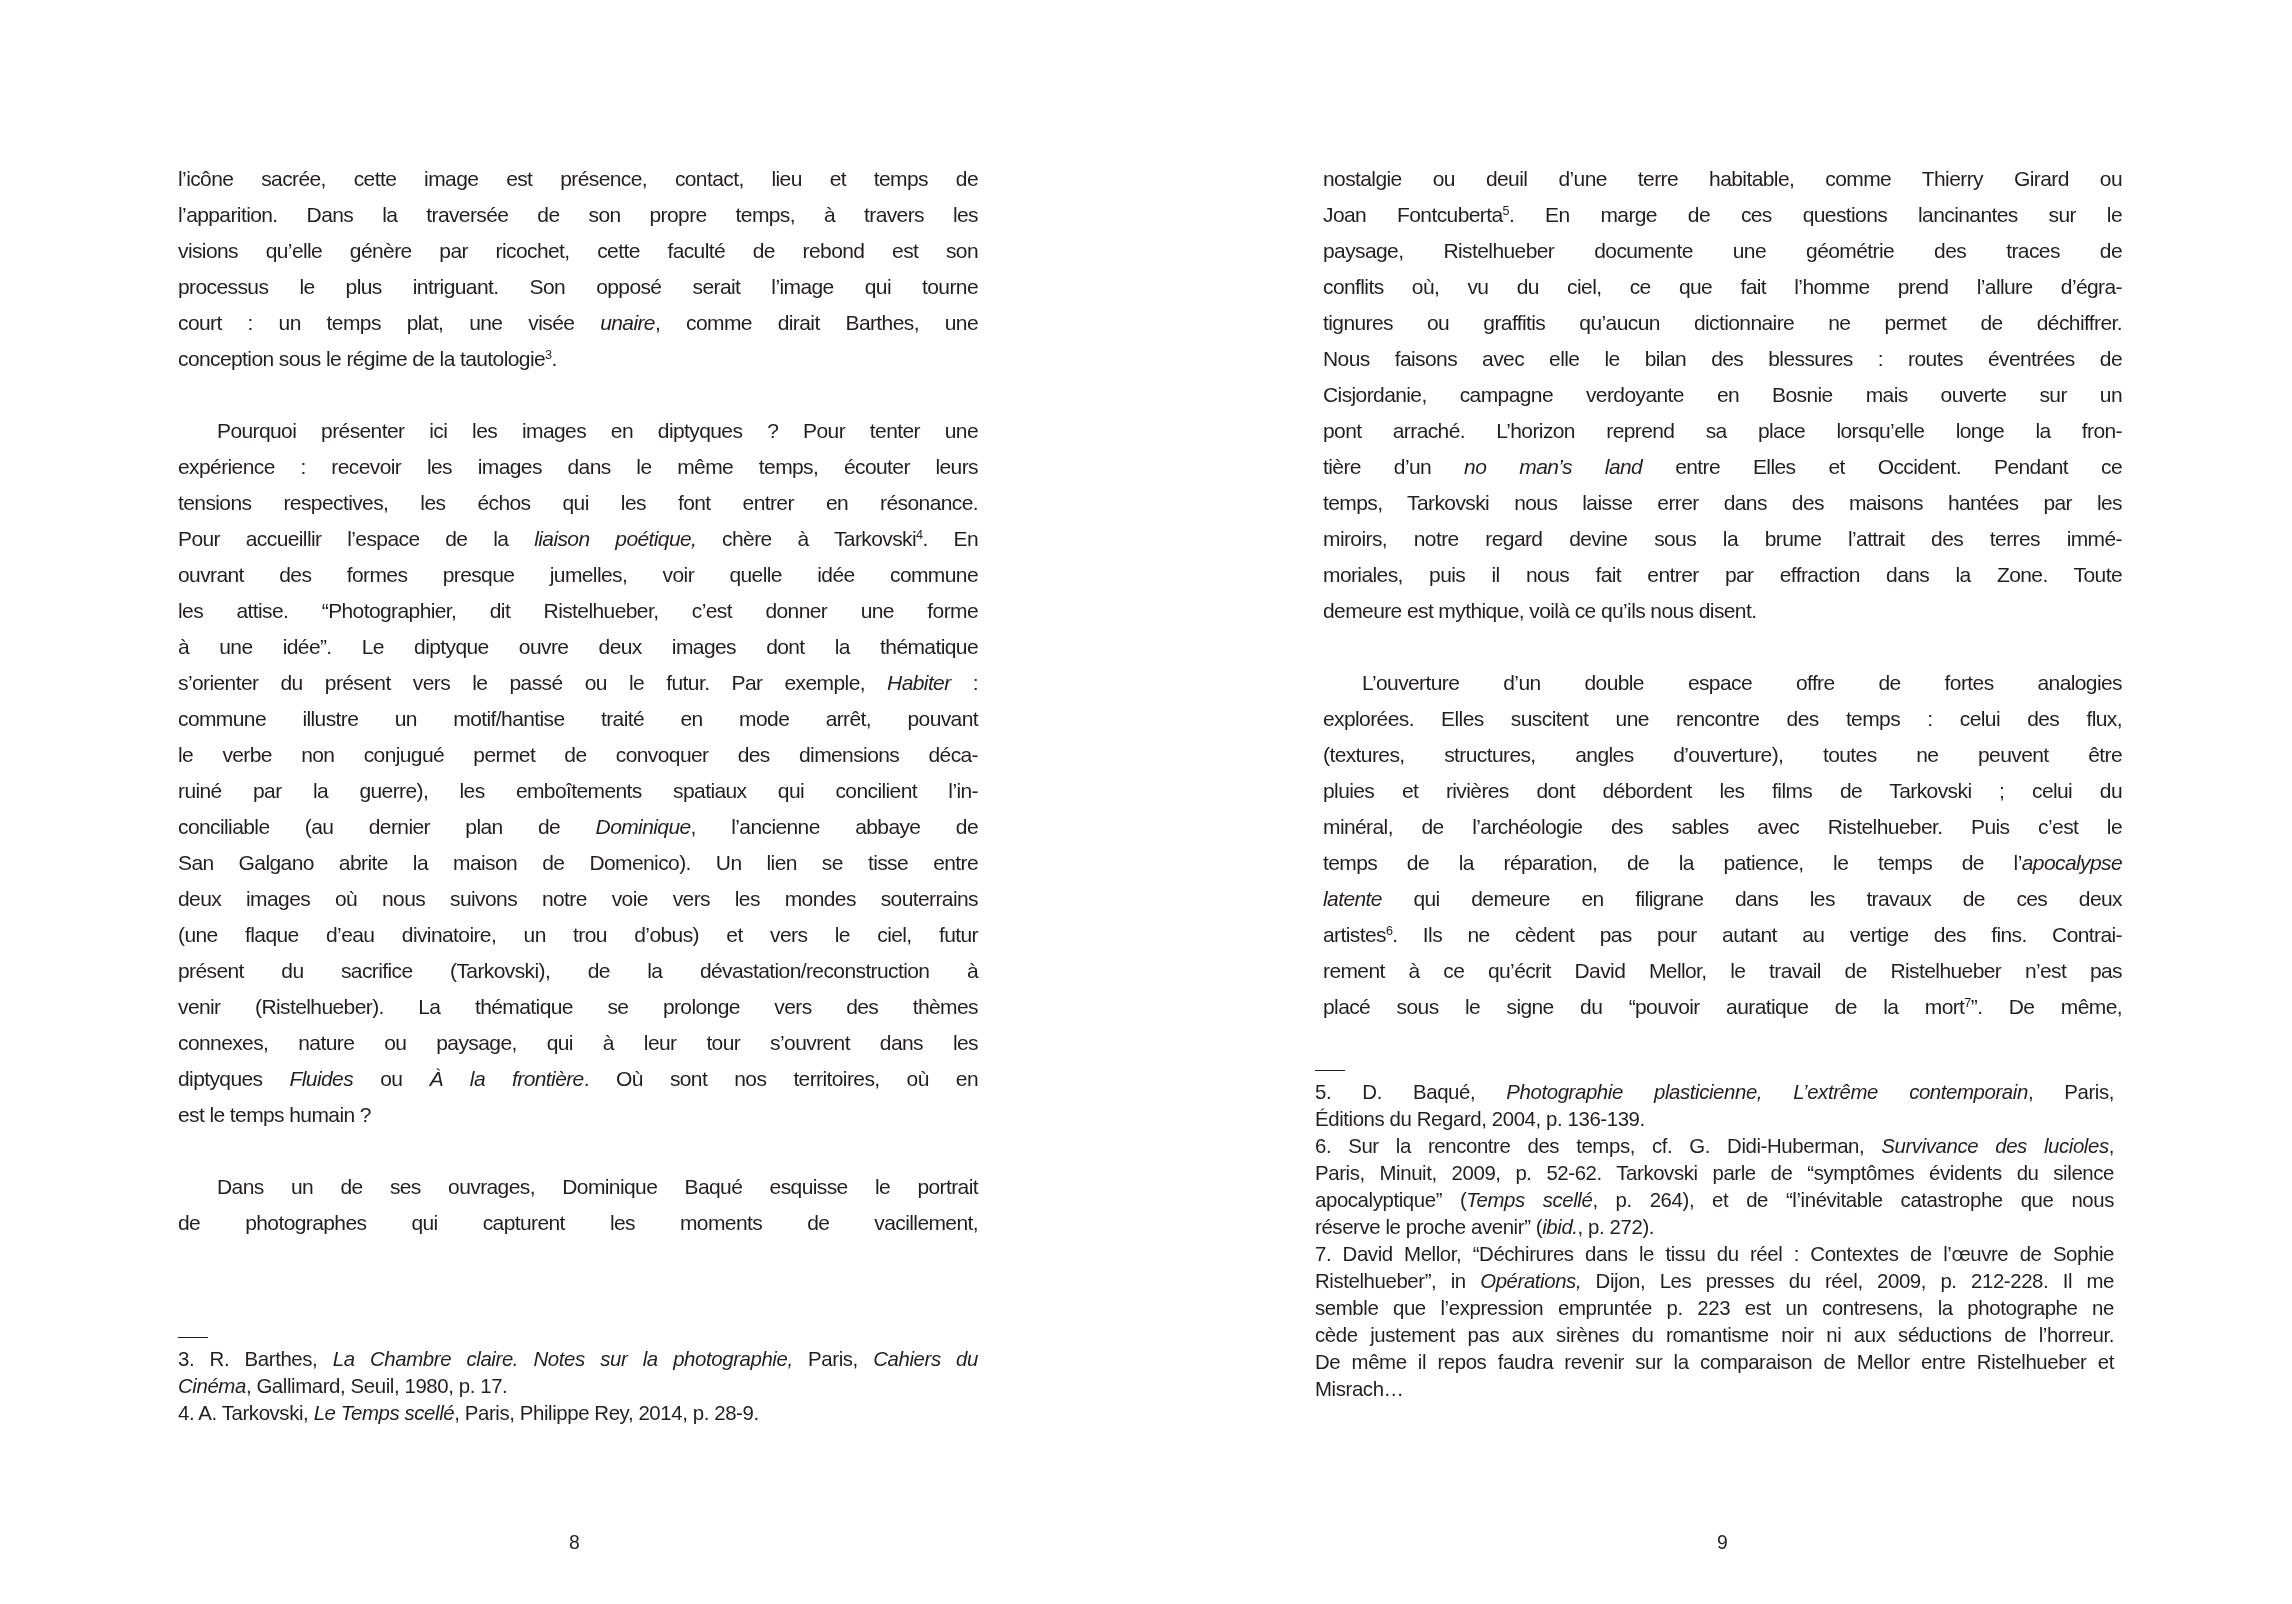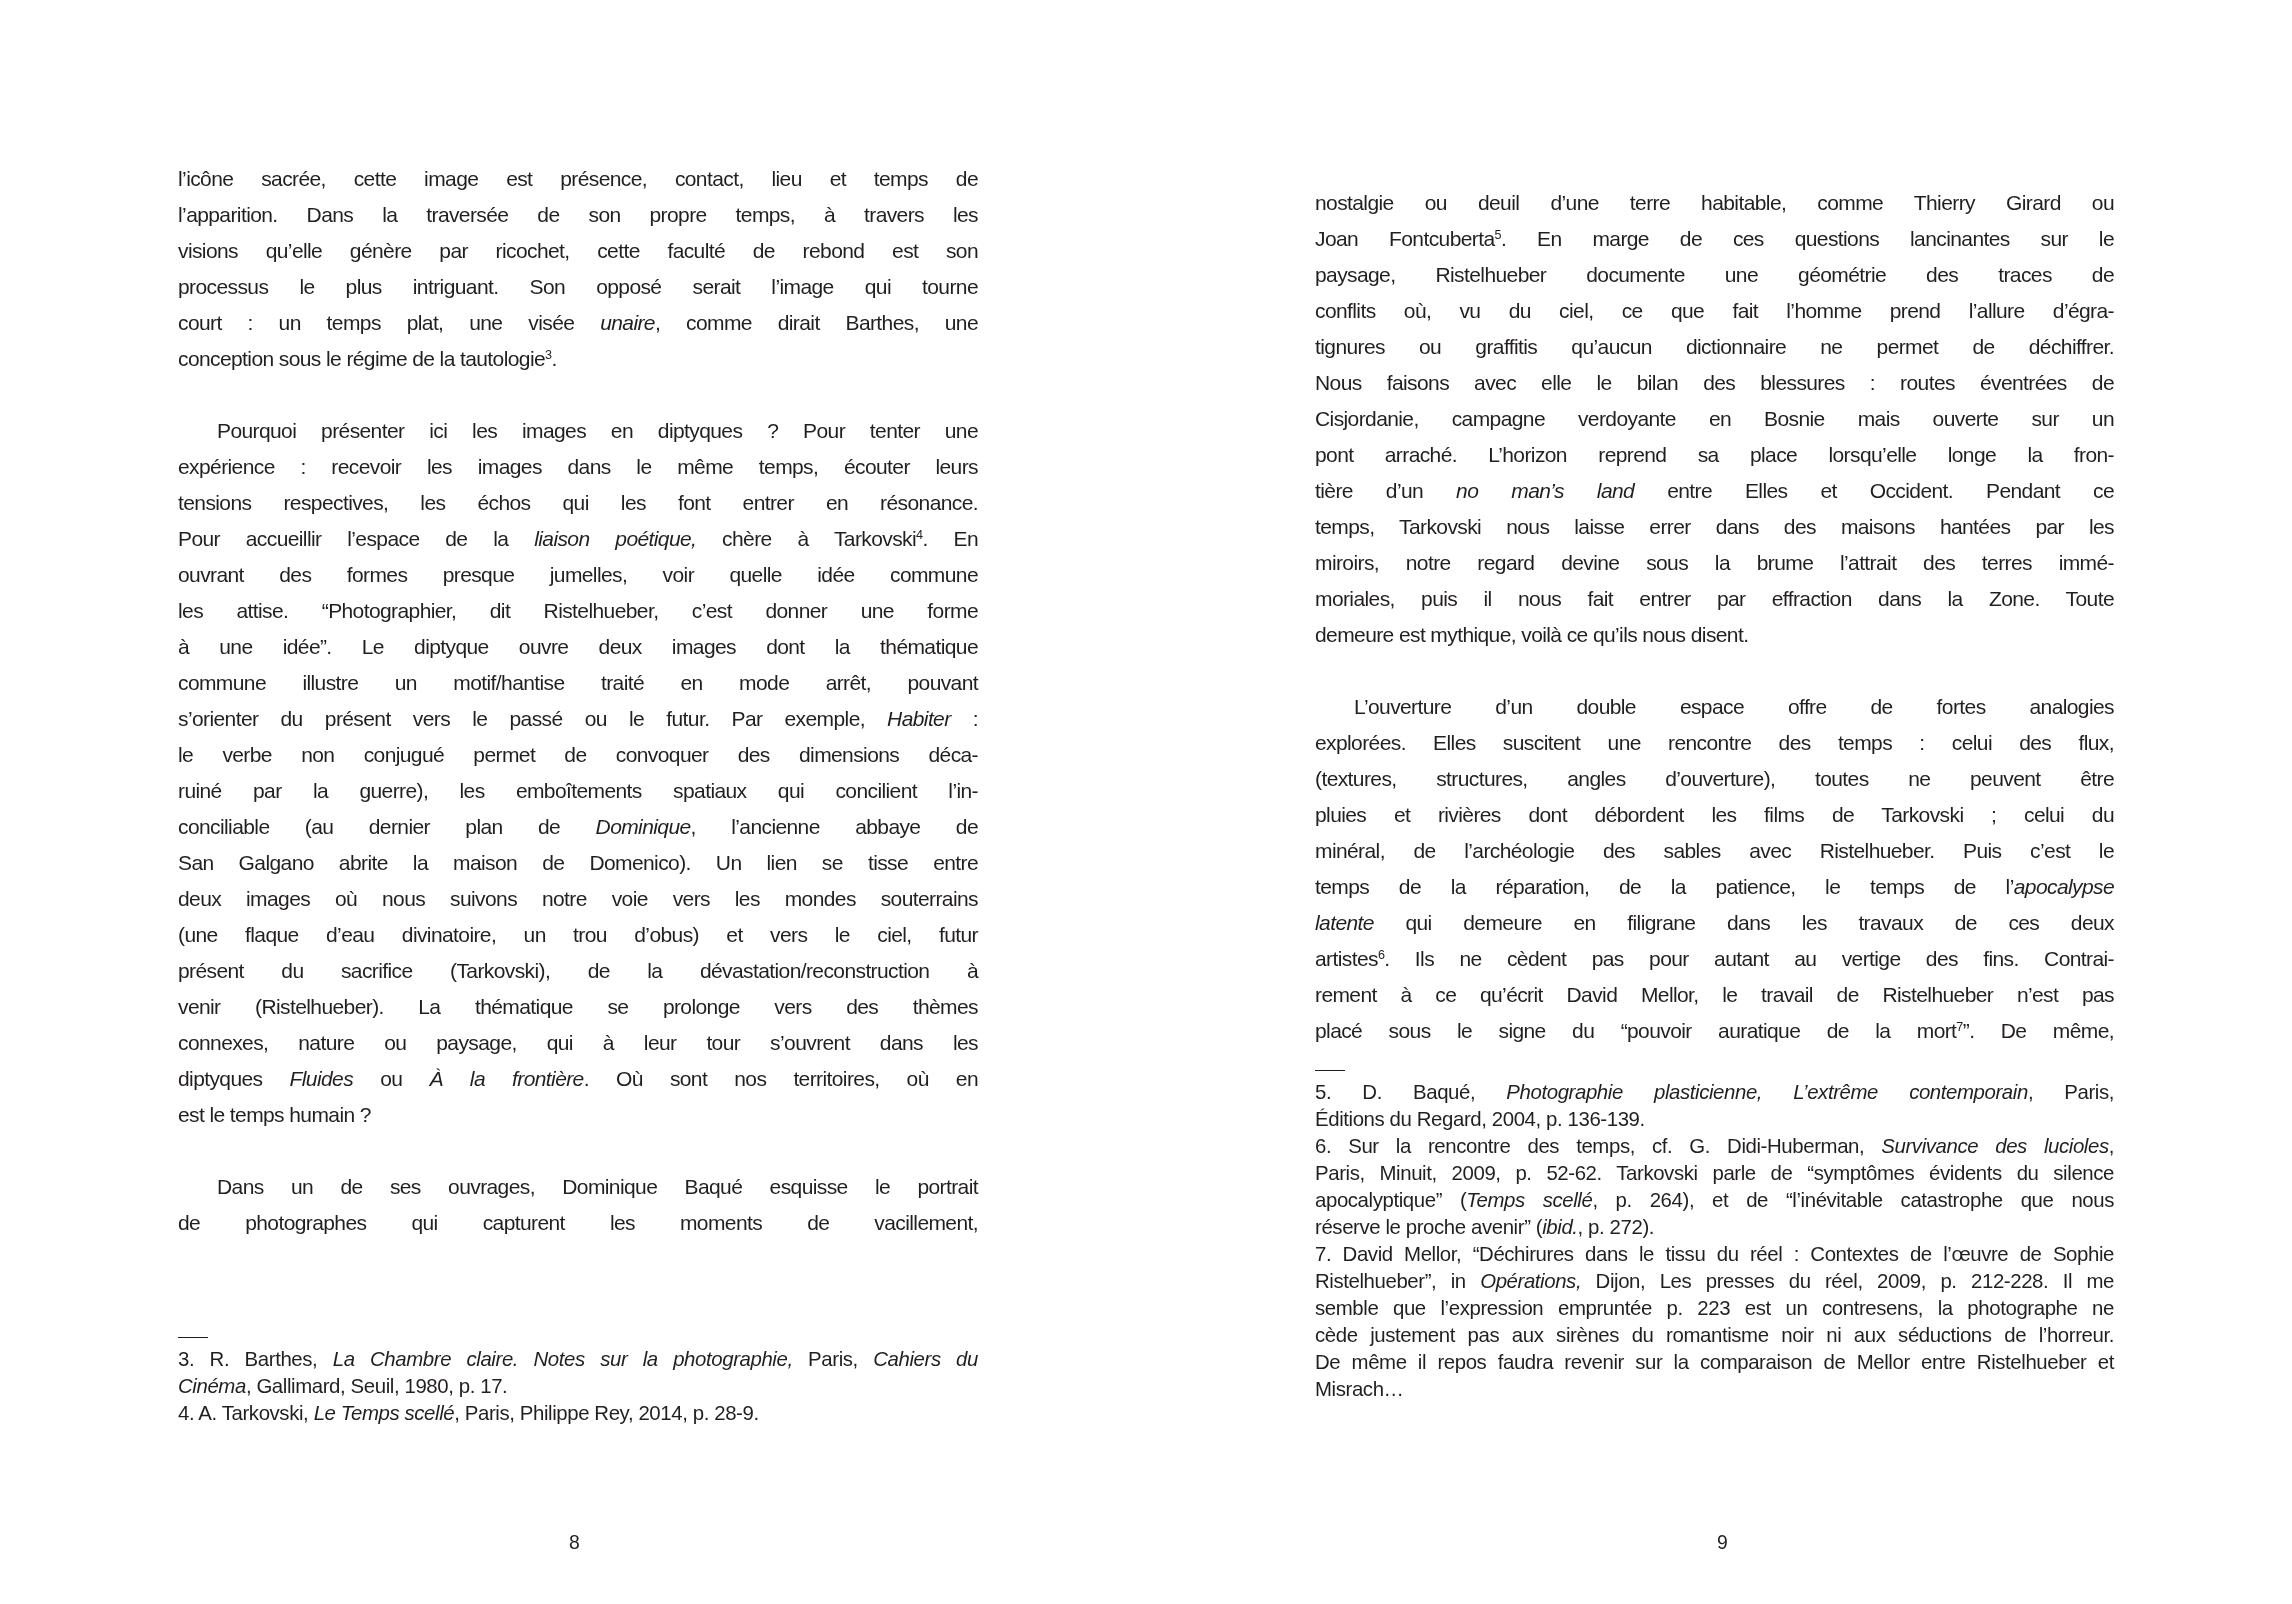--- a/index.html
+++ b/index.html
@@ -3,21 +3,21 @@
 <meta charset="utf-8">
 <style>
   html, body { margin: 0; padding: 0; background: #ffffff; }
   body { width: 2292px; height: 1604px; position: relative; overflow: hidden;
          font-family: "Liberation Sans", sans-serif; color: #231f20; }
   .page { position: absolute; top: 0; height: 1604px; }
   .page-left { left: 0; width: 1146px; }
   .page-right { left: 1146px; width: 1146px; }
   .col { position: absolute; top: 161px; }
   .page-left .col { left: 178px; width: 800px; }
-  .page-right .col { left: 169px; width: 799px; margin-top: 24px; }
+  .page-right .col { left: 177px; width: 799px; }
   .line {
     display: block; height: 36px; line-height: 36px;
     font-size: 21px; letter-spacing: -0.6px; word-spacing: 0px;
     white-space: nowrap; text-align: justify; text-align-last: justify;
     font-stretch: condensed;
   }
   .line.last { text-align-last: left; }
   .line.indent { padding-left: 39px; }
   .gap { display: block; height: 36px; }
   .line i, .fn i { font-style: italic; }
@@ -51,22 +51,22 @@
       </div>
       <div class="gap"></div>
       <div>
         <div class="line indent"><span>Pourquoi présenter ici les images en diptyques ? Pour tenter une</span></div>
         <div class="line"><span>expérience : recevoir les images dans le même temps, écouter leurs</span></div>
         <div class="line"><span>tensions respectives, les échos qui les font entrer en résonance.</span></div>
         <div class="line"><span>Pour accueillir l’espace de la </span><i>liaison poétique,</i><span> chère à Tarkovski</span><sup>4</sup><span>. En</span></div>
         <div class="line"><span>ouvrant des formes presque jumelles, voir quelle idée commune</span></div>
         <div class="line"><span>les attise. “Photographier, dit Ristelhueber, c’est donner une forme</span></div>
         <div class="line"><span>à une idée”. Le diptyque ouvre deux images dont la thématique</span></div>
+        <div class="line"><span>s’orienter du présent vers le passé ou le futur. Par exemple, </span><i>Habiter</i><span> :</span></div>
         <div class="line"><span>commune illustre un motif/hantise traité en mode arrêt, pouvant</span></div>
-        <div class="line"><span>s’orienter du présent vers le passé ou le futur. Par exemple, </span><i>Habiter</i><span> :</span></div>
         <div class="line"><span>le verbe non conjugué permet de convoquer des dimensions déca-</span></div>
         <div class="line"><span>ruiné par la guerre), les emboîtements spatiaux qui concilient l’in-</span></div>
         <div class="line"><span>conciliable (au dernier plan de </span><i>Dominique</i><span>, l’ancienne abbaye de</span></div>
         <div class="line"><span>San Galgano abrite la maison de Domenico). Un lien se tisse entre</span></div>
         <div class="line"><span>deux images où nous suivons notre voie vers les mondes souterrains</span></div>
         <div class="line"><span>(une flaque d’eau divinatoire, un trou d’obus) et vers le ciel, futur</span></div>
         <div class="line"><span>présent du sacrifice (Tarkovski), de la dévastation/reconstruction à</span></div>
         <div class="line"><span>venir (Ristelhueber). La thématique se prolonge vers des thèmes</span></div>
         <div class="line"><span>connexes, nature ou paysage, qui à leur tour s’ouvrent dans les</span></div>
         <div class="line"><span>diptyques </span><i>Fluides</i><span> ou </span><i>À la frontière</i><span>. Où sont nos territoires, où en</span></div>

